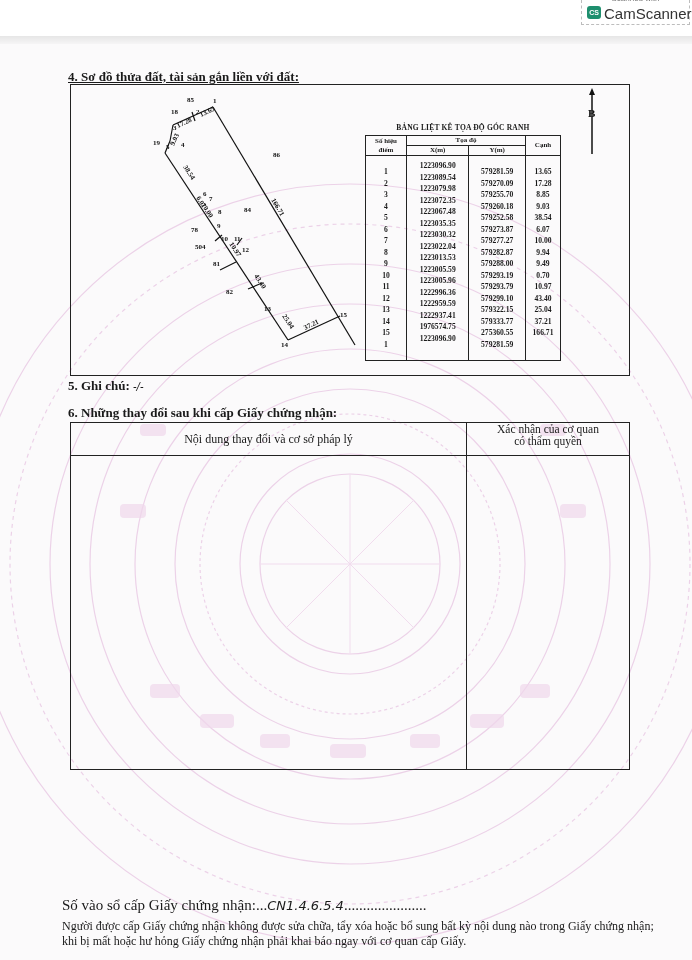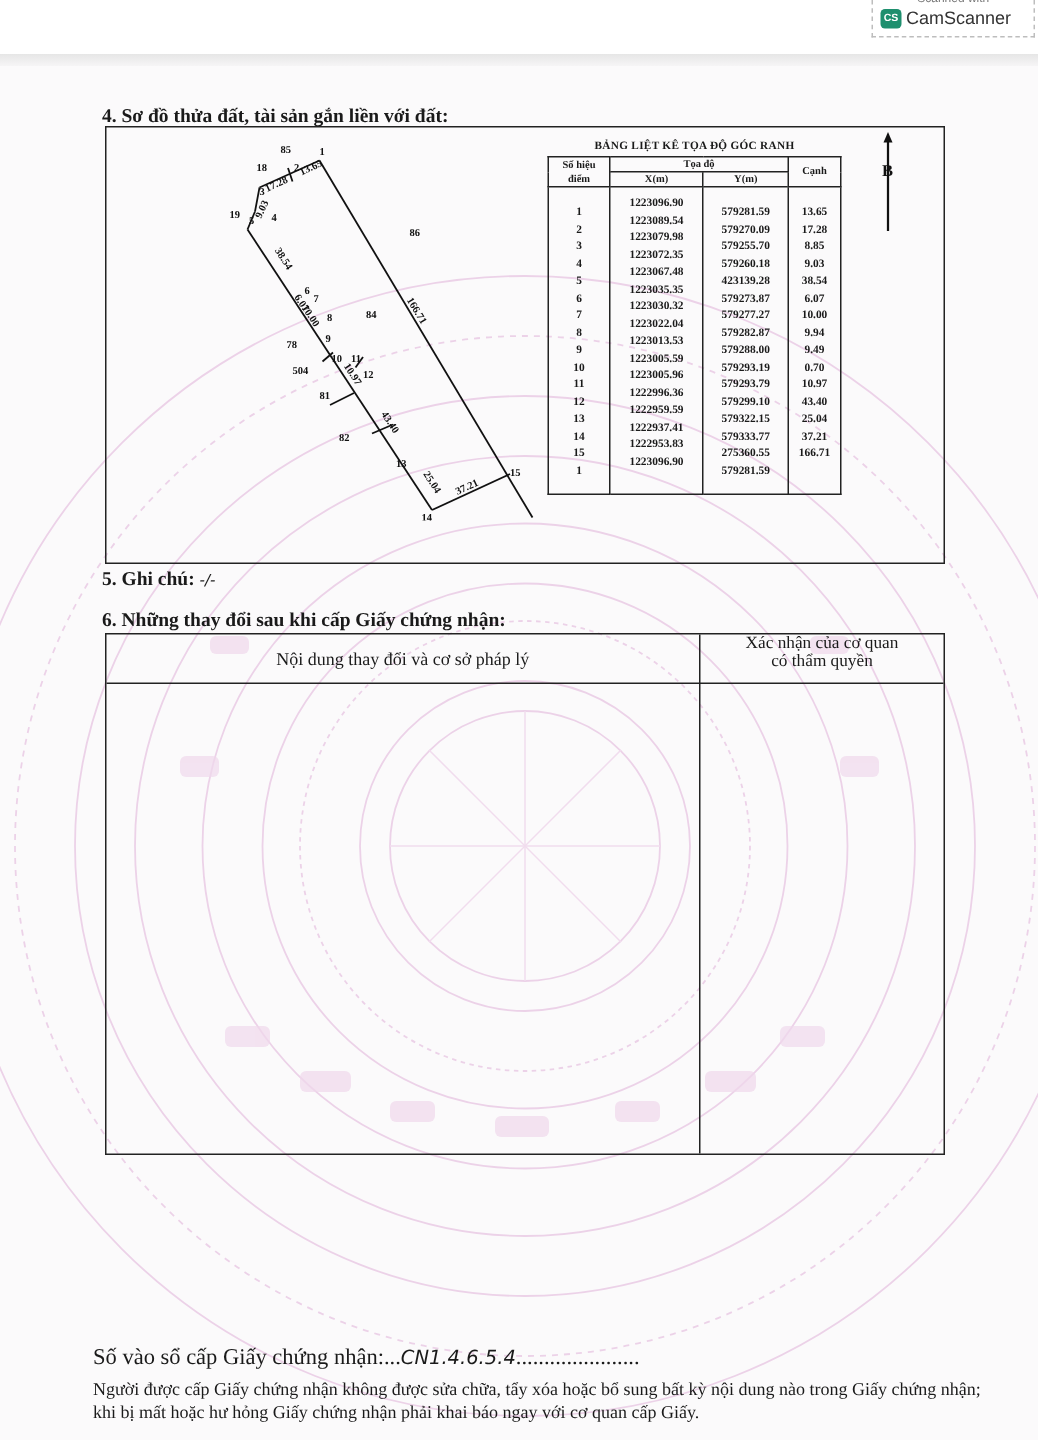--- a/index.html
+++ b/index.html
@@ -11,33 +11,33 @@
   }
   .top-strip { position:absolute; left:0; top:0; width:692px; height:36px; background:#ffffff; }
   .top-shadow { position:absolute; left:0; top:36px; width:692px; height:8px; background:linear-gradient(#e6e6e6,#f6f5f6); }
   .badge {
     position:absolute; left:581px; top:0; width:107px; height:24px;
     border:1px dashed #bdbdbd; border-top:none; background:#fff;
     font-family:"Liberation Sans", sans-serif;
   }
   .badge .scanned { position:absolute; top:-6px; left:0; width:100%; text-align:center; font-size:8px; color:#777; }
   .badge .logo { position:absolute; left:5px; top:6px; width:14px; height:13px; background:#1e8f6e; border-radius:3px; color:#fff; font-size:7px; font-weight:bold; text-align:center; line-height:13px; }
-  .badge .brand { position:absolute; left:22px; top:5px; font-size:12px; color:#333; }
+  .badge .brand { position:absolute; left:22px; top:5px; font-size:15px; color:#333; }
 
   .watermark { position:absolute; left:0; top:44px; width:692px; height:916px; }
 
   .sec-title { position:absolute; font-weight:bold; font-size:13px; }
-  .sec4 { left:68px; top:69px; }
+  .sec4 { left:68px; top:69px; text-decoration:underline; }
   .frame4 { position:absolute; left:70px; top:84px; width:560px; height:292px; border:1.5px solid #222; box-sizing:border-box; }
   .note5 { left:68px; top:378px; font-size:13px; }
   .note5 .hand { font-family:"DejaVu Sans", sans-serif; font-size:10px; font-weight:normal; font-style:italic; }
   .sec6 { left:68px; top:405px;font-family:Liberation Serif, serif; }
 
   .coord-table-wrap { position:absolute; left:365px; top:92px; width:196px; }
-  .ct-title { text-align:center; font-size:7.5px; font-weight:bold; letter-spacing:0.2px; margin-bottom:3px; }
+  .ct-title { text-align:center; font-size:7.5px; font-weight:bold; letter-spacing:0.2px; margin-bottom:3px;margin-top:31px; }
   table.ct { border-collapse:collapse; width:100%; font-size:7.6px; font-weight:bold; }
   table.ct th, table.ct td { border:1px solid #222; padding:0 2px; text-align:center; }
   table.ct th { font-size:7px; line-height:9px; }
   table.ct td.col { border-top:none; border-bottom:none; line-height:11.5px; }
   table.ct td.edge { vertical-align:top; padding-top:6px; line-height:11.5px; }
 
   .north { position:absolute; left:588px; top:88px; }
 
   .changes { position:absolute; left:70px; top:422px; width:560px; height:348px; border:1.5px solid #222; box-sizing:border-box; }
   .changes .col-left { position:absolute; left:0; top:0; width:395px; height:100%; border-right:1.5px solid #222; }
@@ -200,29 +200,29 @@
           <div>1223067.48</div>
           <div>1223035.35</div>
           <div>1223030.32</div>
           <div>1223022.04</div>
           <div>1223013.53</div>
           <div>1223005.59</div>
           <div>1223005.96</div>
           <div>1222996.36</div>
           <div>1222959.59</div>
           <div>1222937.41</div>
-          <div>1222953.83</div>
+          <div>1976574.75</div>
           <div>1223096.90</div>
         </td>
         <td class="col" style="padding-top:4px;padding-bottom:4px;border-bottom:1px solid #222">
           <div>579281.59</div>
           <div>579270.09</div>
           <div>579255.70</div>
           <div>579260.18</div>
-          <div>423139.28</div>
+          <div>579252.58</div>
           <div>579273.87</div>
           <div>579277.27</div>
           <div>579282.87</div>
           <div>579288.00</div>
           <div>579293.19</div>
           <div>579293.79</div>
           <div>579299.10</div>
           <div>579322.15</div>
           <div>579333.77</div>
           <div>275360.55</div>

